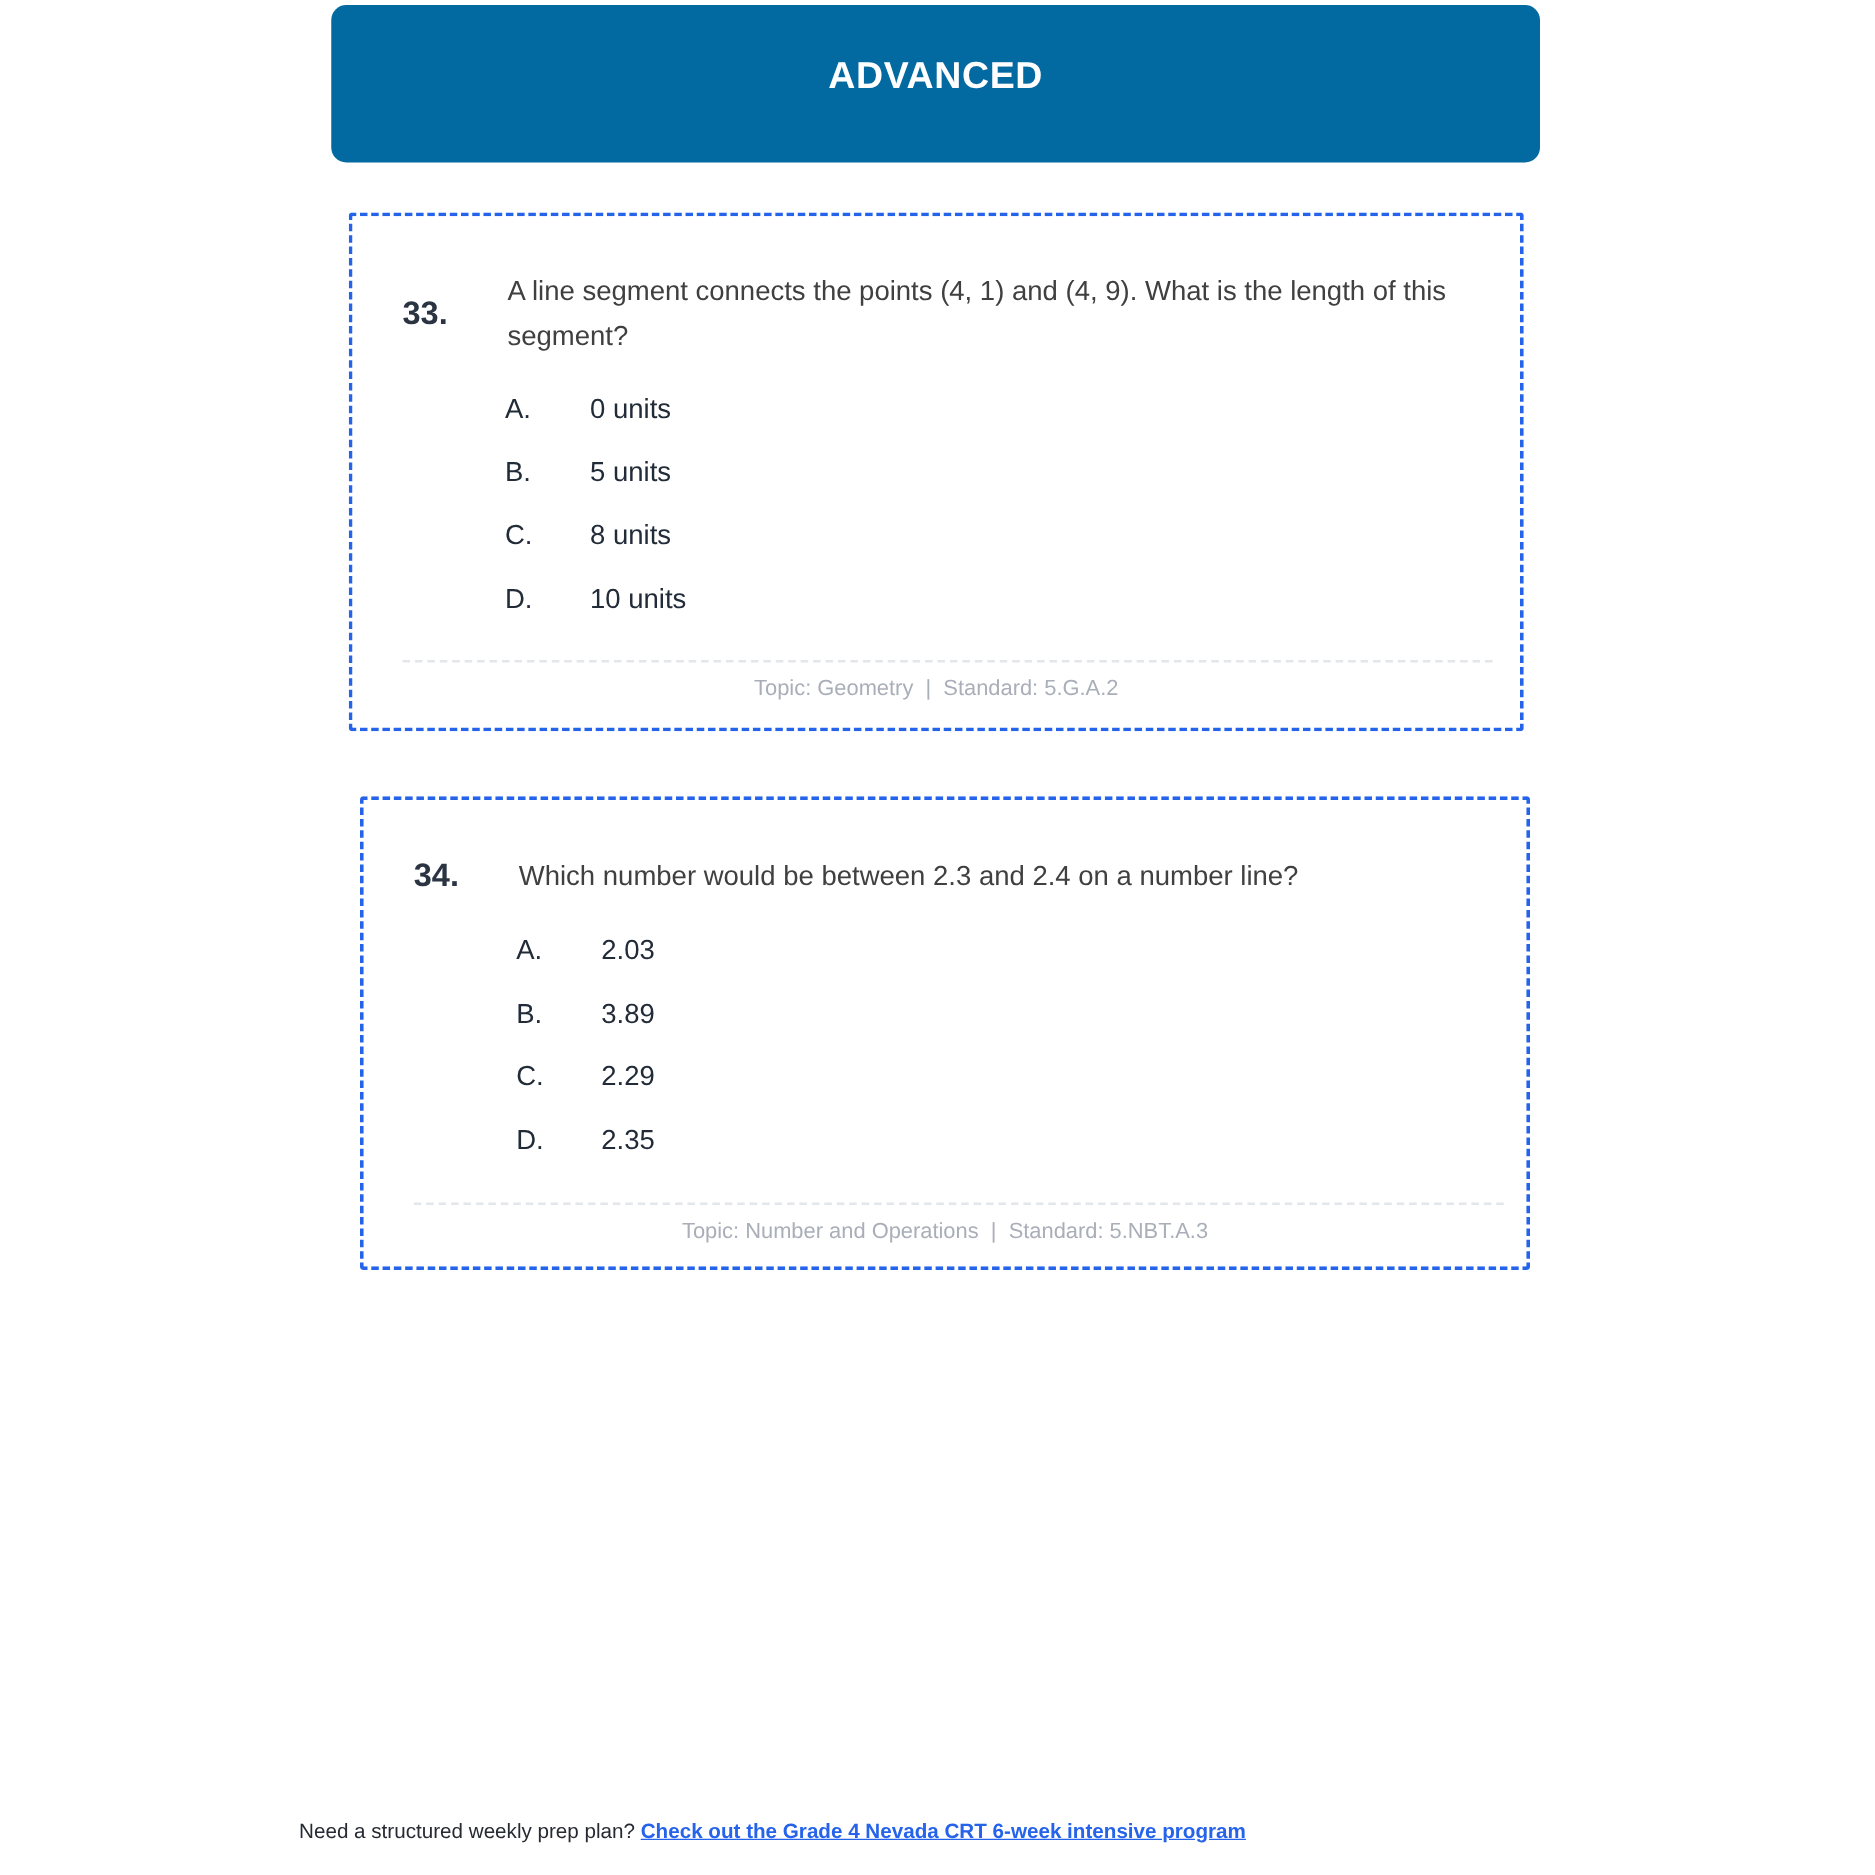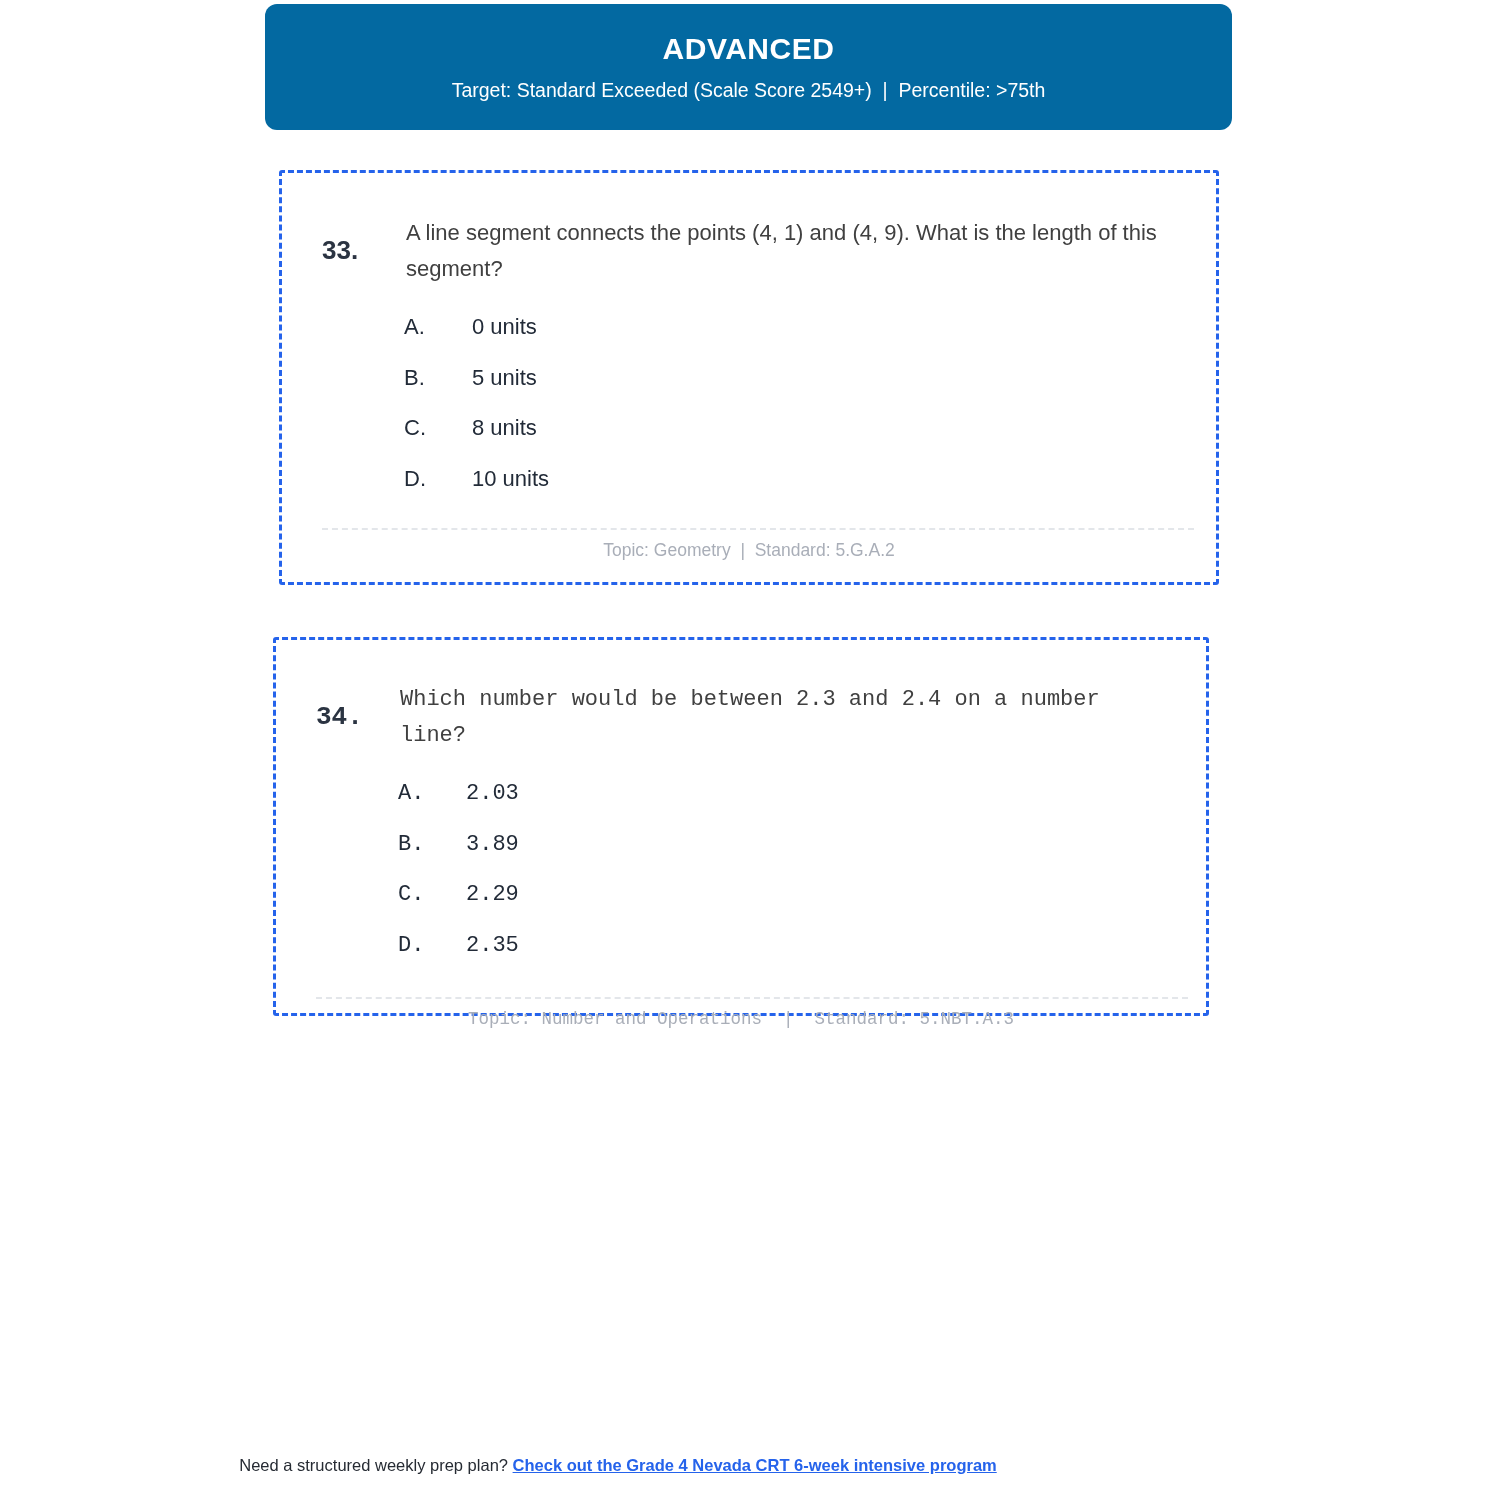--- a/index.html
+++ b/index.html
@@ -59,25 +59,24 @@
     background: #ffffff;
     border-radius: 3px;
   }
   #card-33 {
     left: 279px;
     top: 170px;
     width: 940px;
     height: 415px;
   }
   #card-34 {
-    left: 273px;
+    left: 288px;
     top: 637px;
     width: 936px;
     height: 379px;
-    font-family: Liberation Mono, monospace;
   }
 
   .q-body {
     padding: 42px 40px 0 40px;
   }
   .q-head {
     display: flex;
     align-items: center;
   }
   .q-number {
@@ -150,21 +149,20 @@
     cursor: pointer;
   }
 </style>
 </head>
 <body>
 
 <div class="page">
 
   <div class="level-banner">
     <div class="level-title">ADVANCED</div>
-    <div class="level-subtitle">Target: Standard Exceeded (Scale Score 2549+)  |  Percentile: &gt;75th</div>
   </div>
 
   <div class="question-card" id="card-33">
     <div class="q-body">
       <div class="q-head">
         <div class="q-number">33.</div>
         <div class="q-text">A line segment connects the points (4, 1) and (4, 9). What is the length of this segment?</div>
       </div>
       <div class="options">
         <div class="option">

